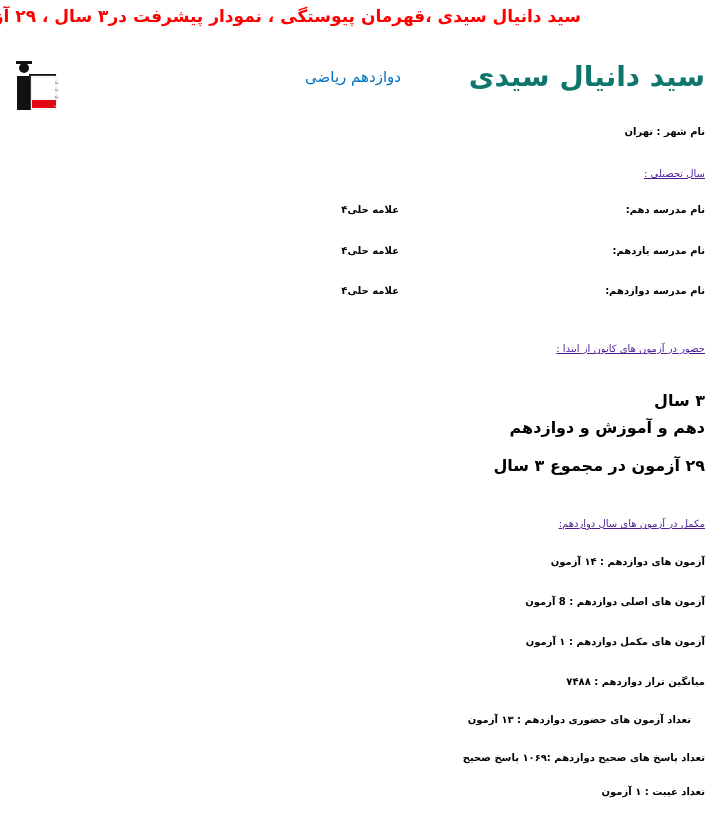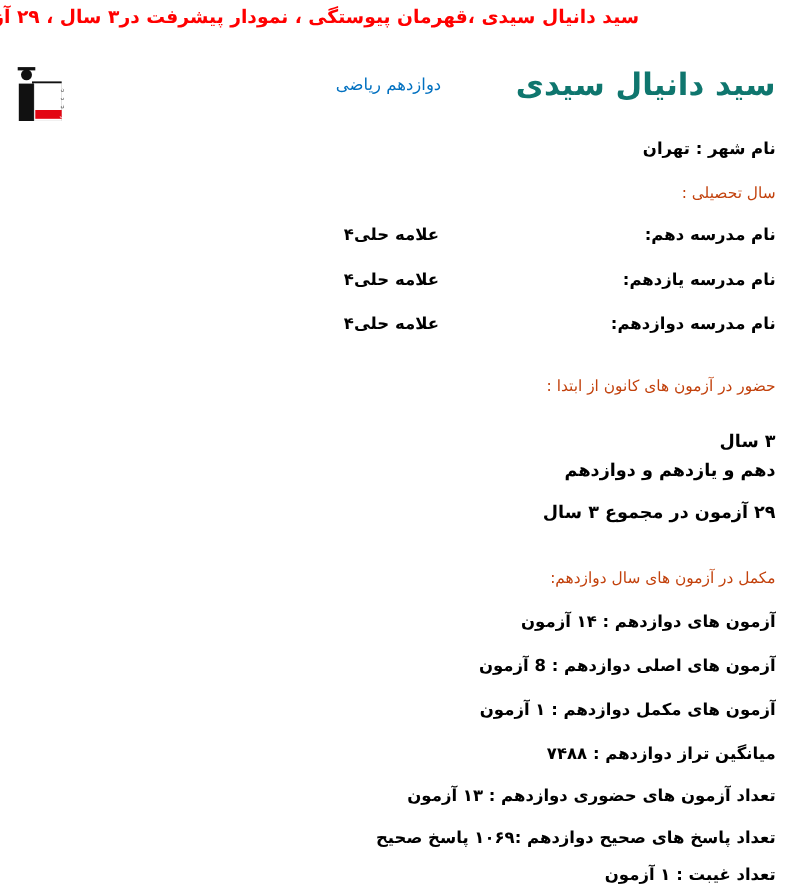--- a/index.html
+++ b/index.html
@@ -2,22 +2,22 @@
 <html><head>
 <meta charset="utf-8">
 <style>
   html, body { margin:0; padding:0; background:#ffffff; }
   body { width:723px; height:814px; position:relative; overflow:hidden;
          font-family:"DejaVu Sans", sans-serif; direction:rtl; }
   .abs { position:absolute; white-space:nowrap; }
   .title-red { color:#ff0000; font-weight:bold; font-size:17px; top:6px; right:142px; }
   .name-blue { color:#0f766e; font-weight:bold; font-size:28px; top:60px; right:18px; }
   .grade-blue { color:#0070c0; font-weight:normal; font-size:15px; top:68px; right:322px; }
-  .b { color:#000; font-weight:bold; font-size:15px; }
-  .r { color:#c2410c; font-size:14px; }
+  .b { color:#000; font-weight:bold; font-size:10px; }
+  .r { color:#4c1d95; font-size:10px;text-decoration:underline; }
   .logo { position:absolute; left:15px; top:58px; width:43px; height:52px; }
 </style>
 </head>
 <body>
 
 <div class="abs title-red">سید دانیال سیدی ،قهرمان پیوستگی ، نمودار پیشرفت در۳ سال ، ۲۹ آزمون</div>
 
 <div class="logo">
   <svg width="43" height="52" viewBox="0 0 43 52">
     <rect x="2" y="18" width="14" height="34" fill="#111"></rect>
@@ -41,23 +41,23 @@
 
 <div class="abs b" style="top:204px; right:18px;">نام مدرسه دهم:</div>
 <div class="abs b" style="top:204px; right:324px;">علامه حلی۴</div>
 <div class="abs b" style="top:245px; right:18px;">نام مدرسه یازدهم:</div>
 <div class="abs b" style="top:245px; right:324px;">علامه حلی۴</div>
 <div class="abs b" style="top:285px; right:18px;">نام مدرسه دوازدهم:</div>
 <div class="abs b" style="top:285px; right:324px;">علامه حلی۴</div>
 
 <div class="abs r" style="top:343px; right:18px;margin-left:16px;">حضور در آزمون های کانون از ابتدا :</div>
 <div class="abs b" style="top:391px; right:18px; font-size:16px;">۳ سال</div>
-<div class="abs b" style="top:418px; right:18px; font-size:16px;">دهم و یازدهم و دوازدهم</div>
+<div class="abs b" style="top:418px; right:18px; font-size:16px;">دهم و آموزش و دوازدهم</div>
 <div class="abs b" style="top:456px; right:18px; font-size:16px;">۲۹ آزمون در مجموع ۳ سال</div>
 
 <div class="abs r" style="top:518px; right:18px;">مکمل در آزمون های سال دوازدهم:</div>
 <div class="abs b" style="top:556px; right:18px;">آزمون های دوازدهم : ۱۴ آزمون</div>
 <div class="abs b" style="top:596px; right:18px;">آزمون های اصلی دوازدهم : 8 آزمون</div>
 <div class="abs b" style="top:636px; right:18px;">آزمون های مکمل دوازدهم : ۱ آزمون</div>
 <div class="abs b" style="top:676px; right:18px;">میانگین تراز دوازدهم : ۷۴۸۸</div>
-<div class="abs b" style="top:714px; right:18px;margin-left:48px;">تعداد آزمون های حضوری دوازدهم : ۱۳ آزمون</div>
+<div class="abs b" style="top:714px; right:32px;margin-left:48px;">تعداد آزمون های حضوری دوازدهم : ۱۳ آزمون</div>
 <div class="abs b" style="top:752px; right:18px;">تعداد پاسخ های صحیح دوازدهم :۱۰۶۹ پاسخ صحیح</div>
 <div class="abs b" style="top:786px; right:18px;">تعداد غیبت : ۱ آزمون</div>
 
 </body></html>

